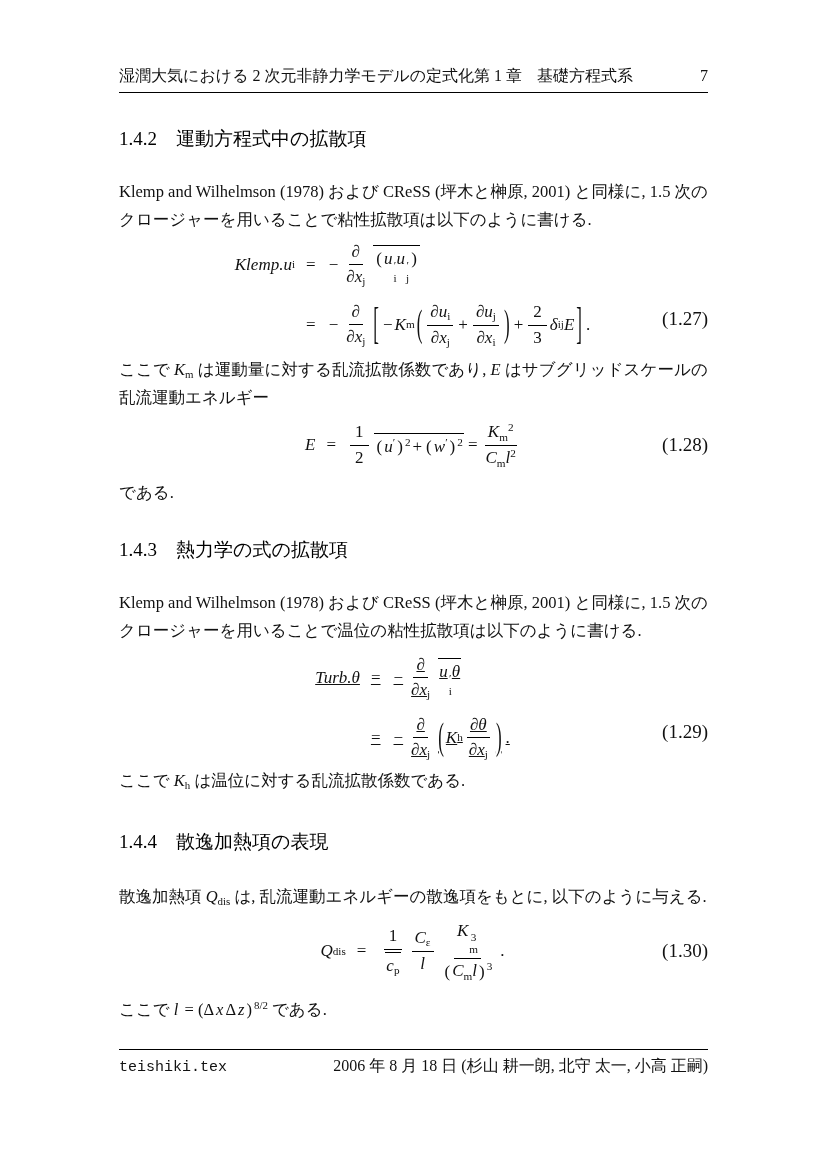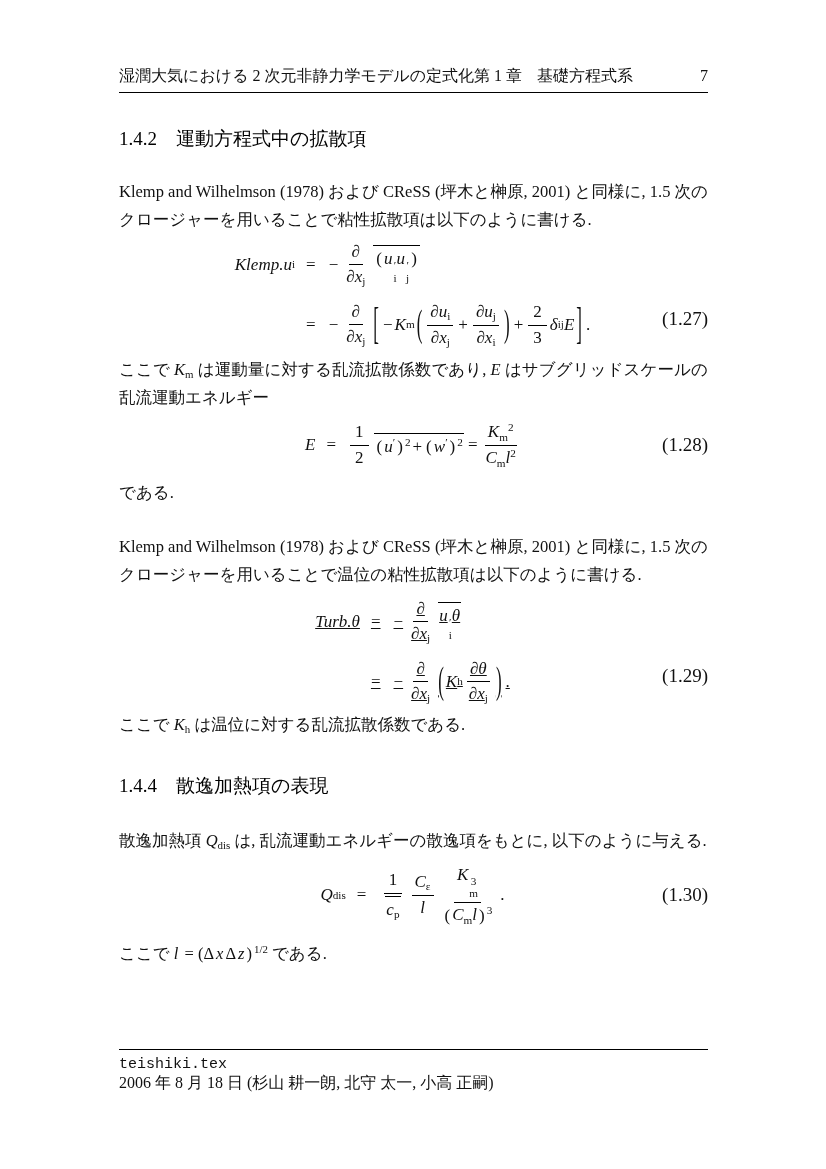--- a/index.html
+++ b/index.html
@@ -55,21 +55,21 @@
   .mnum,.mden{display:block;text-align:center;line-height:1.2;padding:0 3px;}
   .mnum{border-bottom:1px solid #000;padding-bottom:2px;}
   .mden{padding-top:2px;}
   .movl{display:inline-block;border-top:1px solid #000;padding:2px 1px 0;margin:0 2px;line-height:1.25;}
   .mdel{display:inline-block;margin:0 2px;font-weight:300;transform-origin:50% 50%;}
   .imath{white-space:nowrap;}
 
   
   .pagefoot{position:absolute;left:119px;width:589px;top:1049px;}
   .footrule{border-top:1px solid #000;}
-  .footrow{display:flex;justify-content:space-between;align-items:baseline;margin-top:6px;font-size:16px;flex-direction:column;}
+  .footrow{display:flex;justify-content:space-between;align-items:baseline;margin-top:6px;font-size:16px;}
   .mono{font-family:"Liberation Mono","DejaVu Sans Mono",monospace;font-size:15px;}
 </style>
 </head>
 <body>
 
 <div class="page">
   <div class="content">
 
     <div class="pagehead">
       <span class="ph-left">
@@ -163,20 +163,24 @@
               <span class="mnum"><span class="mi">K</span><span class="msub">m</span><span class="msup">2</span></span>
               <span class="mden"><span class="mi">C</span><span class="msub">m</span><span class="mi">l</span><span class="msup">2</span></span>
             </span>
           </span>
         </div>
       <span class="eqnum">(1.28)</span>
     </div>
 
     <p class="body tight">である.</p>
 
+    <h2 class="sec s143">
+      <span class="secnum">1.4.3</span>
+      <span class="sectitle">熱力学の式の拡散項</span>
+    </h2>
     <p class="body">Klemp and Wilhelmson (1978) および CReSS (坪木と榊原, 2001) と同様に, 1.5 次のクロージャーを用いることで温位の粘性拡散項は以下のように書ける.</p>
 
     <div class="eqblock eq129 numrow2">
       <div class="eqgrid">
           <span class="eq-lhs">
             <span class="mi">Turb.θ</span>
           </span>
           <span class="eq-rel">=</span>
           <span class="eq-rhs">
             <span class="mr">−</span>
@@ -241,21 +245,21 @@
                   <span class="mssb">m</span>
                 </span></span>
               <span class="mden"><span class="mr">(</span><span class="mi">C</span><span class="msub">m</span><span class="mi">l</span><span class="mr">)</span><span class="msup">3</span></span>
             </span>
             <span class="mr">.</span>
           </span>
         </div>
       <span class="eqnum">(1.30)</span>
     </div>
 
-    <p class="body after-eq">ここで <span class="imath"><span class="mi">l</span><span class="mr"> = (Δ</span><span class="mi">x</span><span class="mr">Δ</span><span class="mi">z</span><span class="mr">)</span><span class="msup">1/2</span></span> である.</p>
+    <p class="body after-eq">ここで <span class="imath"><span class="mi">l</span><span class="mr"> = (Δ</span><span class="mi">x</span><span class="mr">Δ</span><span class="mi">z</span><span class="mr">)</span><span class="msup">8/2</span></span> である.</p>
   </div>
 
   <div class="pagefoot">
     <div class="footrule"></div>
     <div class="footrow">
       <span class="mono">teishiki.tex</span>
       <span>2006 年 8 月 18 日 (杉山 耕一朗, 北守 太一, 小高 正嗣)</span>
     </div>
   </div>
 </div>

